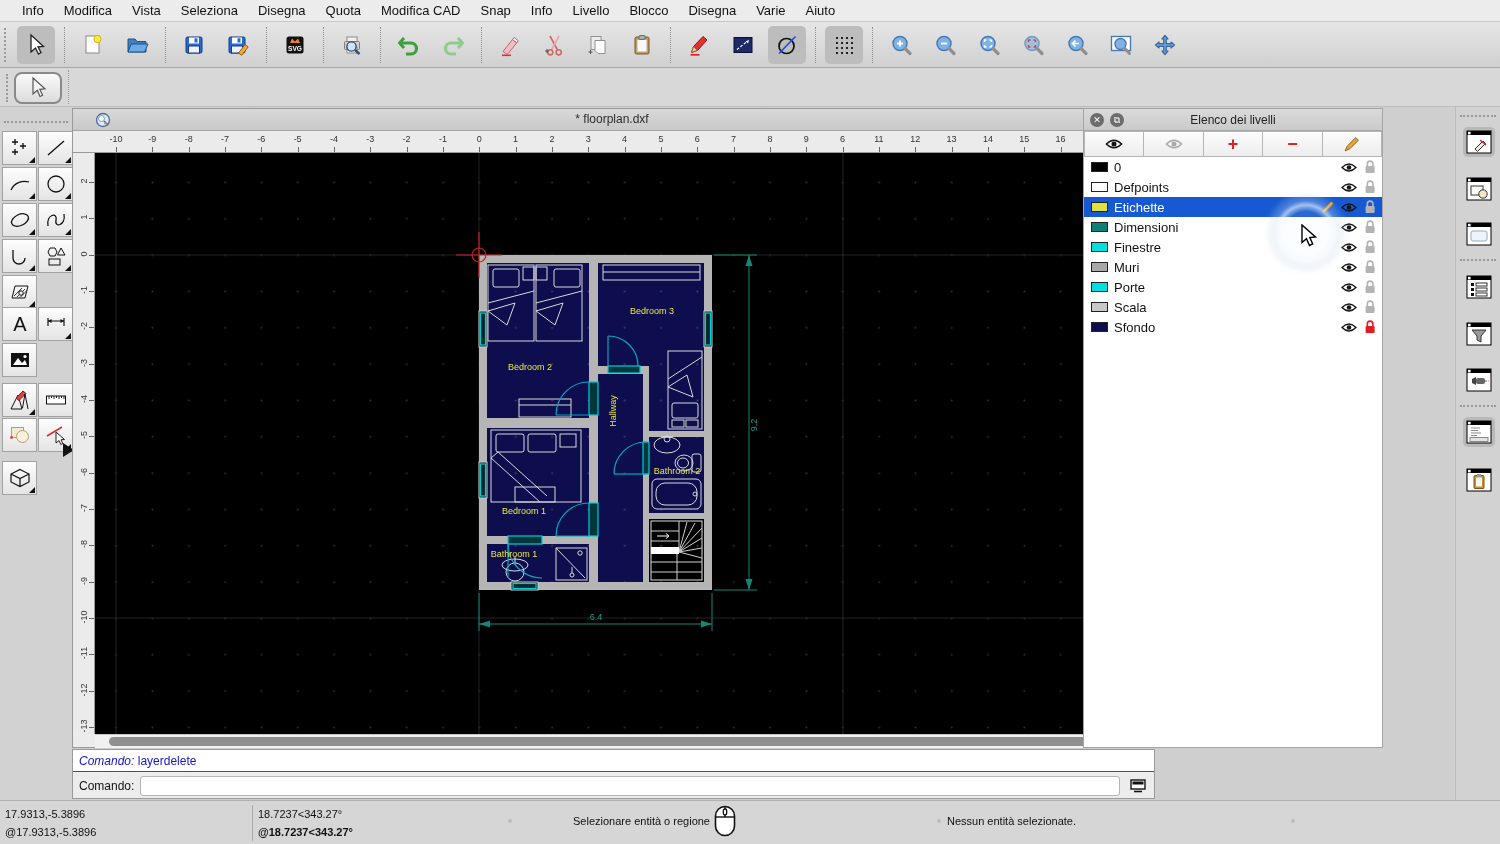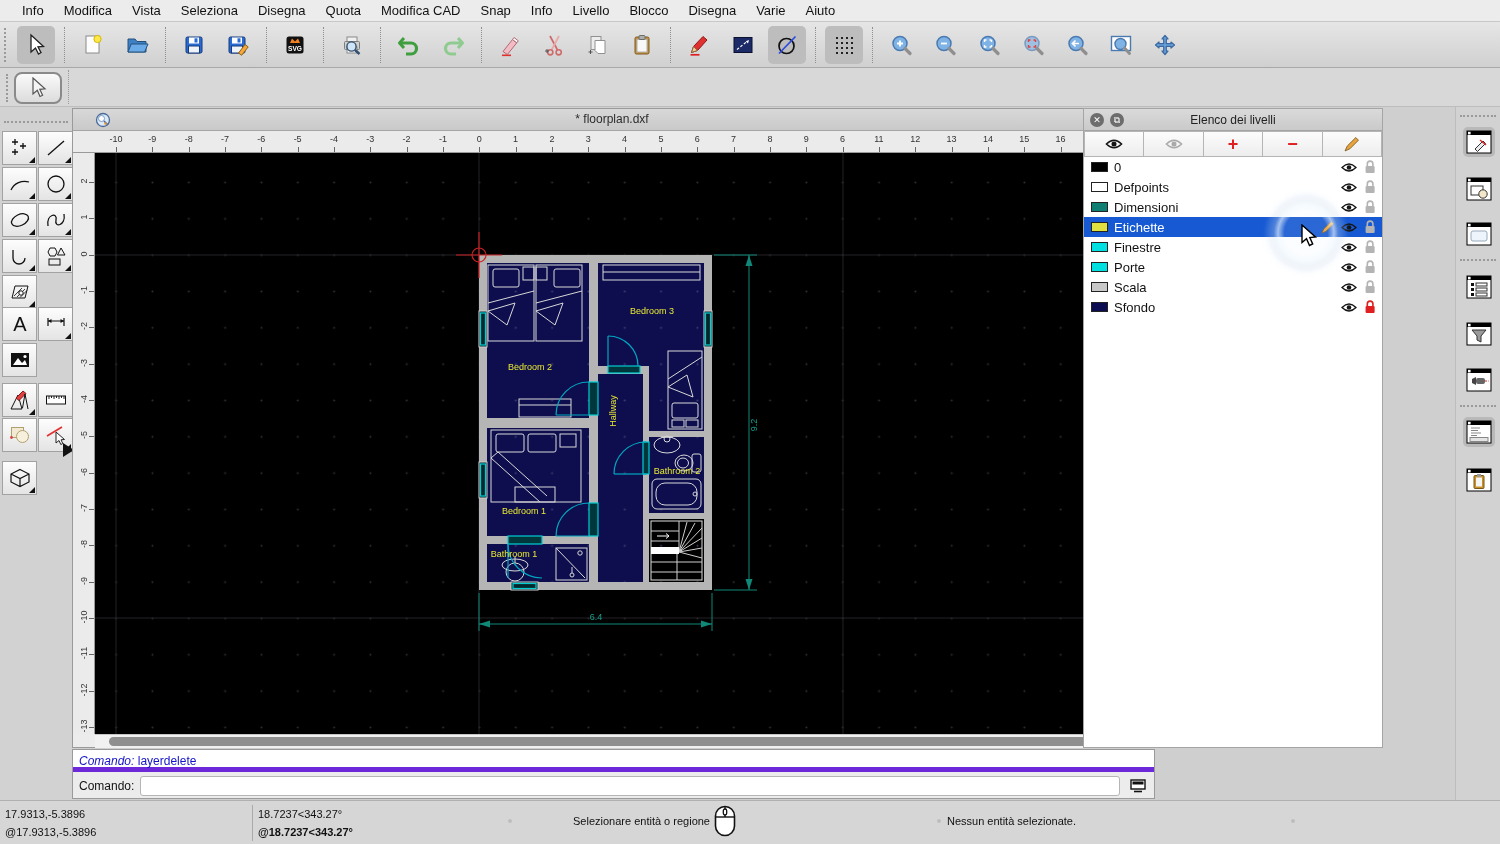--- a/index.html
+++ b/index.html
@@ -84,21 +84,21 @@
   .eye-icon{color:#151515;}
 
   
   #dockstrip{position:absolute;left:1455px;top:0;width:45px;height:693px;background:#d2d2d2;border-left:1px solid #bdbdbd;}
   .dock-ic{position:absolute;left:7px;width:32px;height:30px;display:flex;align-items:center;justify-content:center;border-radius:5px;}
   .dock-ic.active{background:#b9b9b9;}
   .dock-dots{position:absolute;left:4px;width:36px;border-top:2px dotted #9a9a9a;}
 
   
   #cmddock{position:absolute;left:72px;top:642px;width:1083px;height:50px;background:#ececec;border:1px solid #9a9a9a;}
-  #cmdhistory{position:absolute;left:0;top:0;width:100%;height:22px;background:#fff;border-bottom:5px solid #6d28d9;
+  #cmdhistory{position:absolute;left:0;top:0;width:100%;height:22px;background:#fff;border-bottom:1px solid #6d28d9;
     font-size:12px;color:#1414c8;padding:4px 4px 0 6px;}
   #cmdhistory .clabel{font-style:italic;}
   #cmdrow{position:absolute;left:0;top:23px;width:100%;height:26px;display:flex;align-items:center;}
   #cmdlabel{font-size:12px;color:#111;margin-left:6px;}
   #cmdinput{flex:1;height:20px;margin:0 6px;border:1px solid #b5b5b5;border-radius:3px;background:#fff;
     font-size:12px;font-family:inherit;padding:0 4px;}
   #cmdbtn{width:24px;height:20px;margin-right:4px;display:flex;align-items:center;justify-content:center;}
 
   
   #statusbar{position:absolute;left:0;top:800px;width:1500px;height:44px;background:#d6d6d6;border-top:1px solid #b0b0b0;
@@ -817,55 +817,70 @@
         <svg class="eye-icon" width="16" height="11" viewBox="0 0 16 11">
           <path d="M1 5.5 Q8 -1.5 15 5.5 Q8 12.5 1 5.5 Z" fill="none" stroke="currentColor" stroke-width="1.3"></path>
               <circle cx="8" cy="5.5" r="2.3" fill="currentColor"></circle>
             </svg>
         <svg class="lock-icon" width="12" height="14" viewBox="0 0 11 13">
           <path d="M3 5.5 V3.6 A2.6 2.6 0 0 1 8.2 3.6 V5.5" fill="none" stroke="currentColor" stroke-width="1.5"></path>
           <rect x="1.4" y="5.5" width="8.4" height="6.6" rx="1" fill="currentColor"></rect>
             </svg>
       </span>
     </div>
-        <div class="lrow">
-      <span class="swatch" style="background: rgb(14, 127, 114);"></span>
-      <span class="lname">Dimensioni</span>
-      <span class="row-icons">
-
-        <svg class="eye-icon" width="16" height="11" viewBox="0 0 16 11">
-          <path d="M1 5.5 Q8 -1.5 15 5.5 Q8 12.5 1 5.5 Z" fill="none" stroke="currentColor" stroke-width="1.3"></path>
-              <circle cx="8" cy="5.5" r="2.3" fill="currentColor"></circle>
-            </svg>
-        <svg class="lock-icon" width="12" height="14" viewBox="0 0 11 13">
-          <path d="M3 5.5 V3.6 A2.6 2.6 0 0 1 8.2 3.6 V5.5" fill="none" stroke="currentColor" stroke-width="1.5"></path>
-          <rect x="1.4" y="5.5" width="8.4" height="6.6" rx="1" fill="currentColor"></rect>
-            </svg>
-      </span>
-    </div>
         <div class="lrow selected">
       <span class="swatch" style="background: rgb(224, 224, 64);"></span>
       <span class="lname">Etichette</span>
       <span class="row-icons">
         <svg class="row-pencil" width="13" height="13" viewBox="0 0 14 14">
           <path d="M1 13 L3 8.5 L11 0.5 L13.5 3 L5.5 11 Z" fill="#e8a33d" stroke="#7a5a20" stroke-width="0.8"></path>
             </svg>
         <svg class="eye-icon" width="16" height="11" viewBox="0 0 16 11">
           <path d="M1 5.5 Q8 -1.5 15 5.5 Q8 12.5 1 5.5 Z" fill="none" stroke="currentColor" stroke-width="1.3"></path>
               <circle cx="8" cy="5.5" r="2.3" fill="currentColor"></circle>
             </svg>
         <svg class="lock-icon" width="12" height="14" viewBox="0 0 11 13">
           <path d="M3 5.5 V3.6 A2.6 2.6 0 0 1 8.2 3.6 V5.5" fill="none" stroke="currentColor" stroke-width="1.5"></path>
           <rect x="1.4" y="5.5" width="8.4" height="6.6" rx="1" fill="currentColor"></rect>
             </svg>
       </span>
     </div>
         <div class="lrow">
+      <span class="swatch" style="background: rgb(14, 127, 114);"></span>
+      <span class="lname">Dimensioni</span>
+      <span class="row-icons">
+
+        <svg class="eye-icon" width="16" height="11" viewBox="0 0 16 11">
+          <path d="M1 5.5 Q8 -1.5 15 5.5 Q8 12.5 1 5.5 Z" fill="none" stroke="currentColor" stroke-width="1.3"></path>
+              <circle cx="8" cy="5.5" r="2.3" fill="currentColor"></circle>
+            </svg>
+        <svg class="lock-icon" width="12" height="14" viewBox="0 0 11 13">
+          <path d="M3 5.5 V3.6 A2.6 2.6 0 0 1 8.2 3.6 V5.5" fill="none" stroke="currentColor" stroke-width="1.5"></path>
+          <rect x="1.4" y="5.5" width="8.4" height="6.6" rx="1" fill="currentColor"></rect>
+            </svg>
+      </span>
+    </div>
+        <div class="lrow">
       <span class="swatch" style="background: rgb(0, 224, 224);"></span>
       <span class="lname">Finestre</span>
+      <span class="row-icons">
+
+        <svg class="eye-icon" width="16" height="11" viewBox="0 0 16 11">
+          <path d="M1 5.5 Q8 -1.5 15 5.5 Q8 12.5 1 5.5 Z" fill="none" stroke="currentColor" stroke-width="1.3"></path>
+              <circle cx="8" cy="5.5" r="2.3" fill="currentColor"></circle>
+            </svg>
+        <svg class="lock-icon" width="12" height="14" viewBox="0 0 11 13">
+          <path d="M3 5.5 V3.6 A2.6 2.6 0 0 1 8.2 3.6 V5.5" fill="none" stroke="currentColor" stroke-width="1.5"></path>
+          <rect x="1.4" y="5.5" width="8.4" height="6.6" rx="1" fill="currentColor"></rect>
+            </svg>
+      </span>
+    </div>
+        <div class="lrow">
+      <span class="swatch" style="background: rgb(168, 168, 168);"></span>
+      <span class="lname">Muri</span>
       <span class="row-icons">
 
         <svg class="eye-icon" width="16" height="11" viewBox="0 0 16 11">
           <path d="M1 5.5 Q8 -1.5 15 5.5 Q8 12.5 1 5.5 Z" fill="none" stroke="currentColor" stroke-width="1.3"></path>
               <circle cx="8" cy="5.5" r="2.3" fill="currentColor"></circle>
             </svg>
         <svg class="lock-icon" width="12" height="14" viewBox="0 0 11 13">
           <path d="M3 5.5 V3.6 A2.6 2.6 0 0 1 8.2 3.6 V5.5" fill="none" stroke="currentColor" stroke-width="1.5"></path>
           <rect x="1.4" y="5.5" width="8.4" height="6.6" rx="1" fill="currentColor"></rect>
             </svg>

